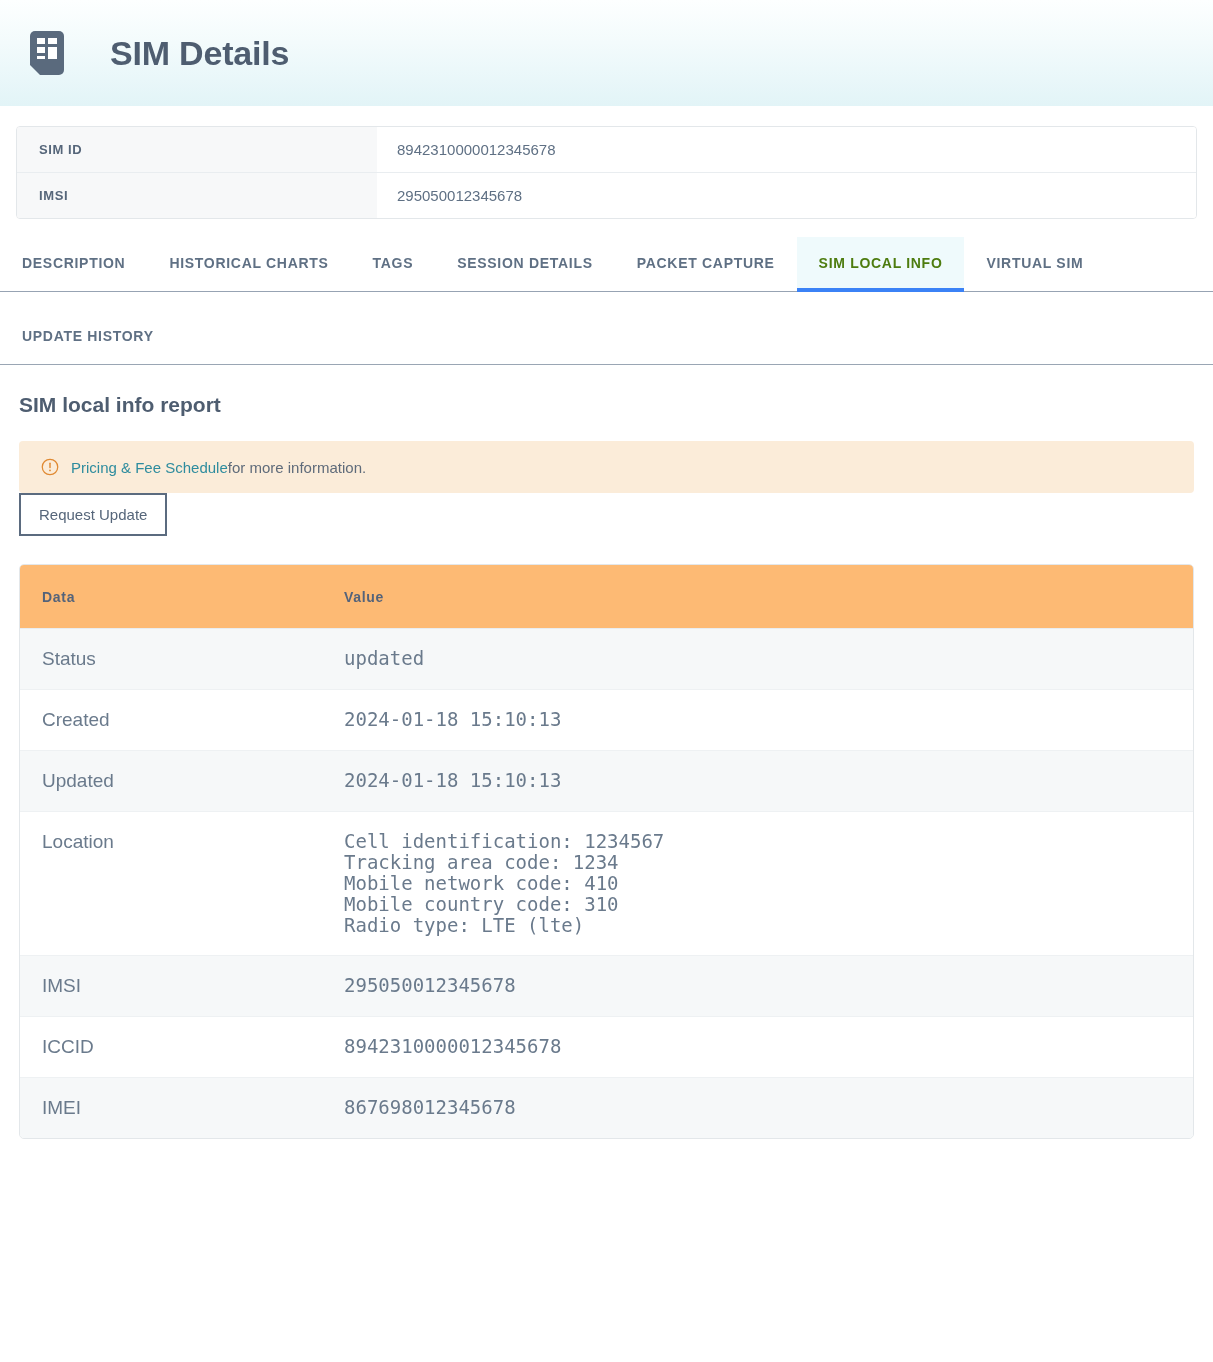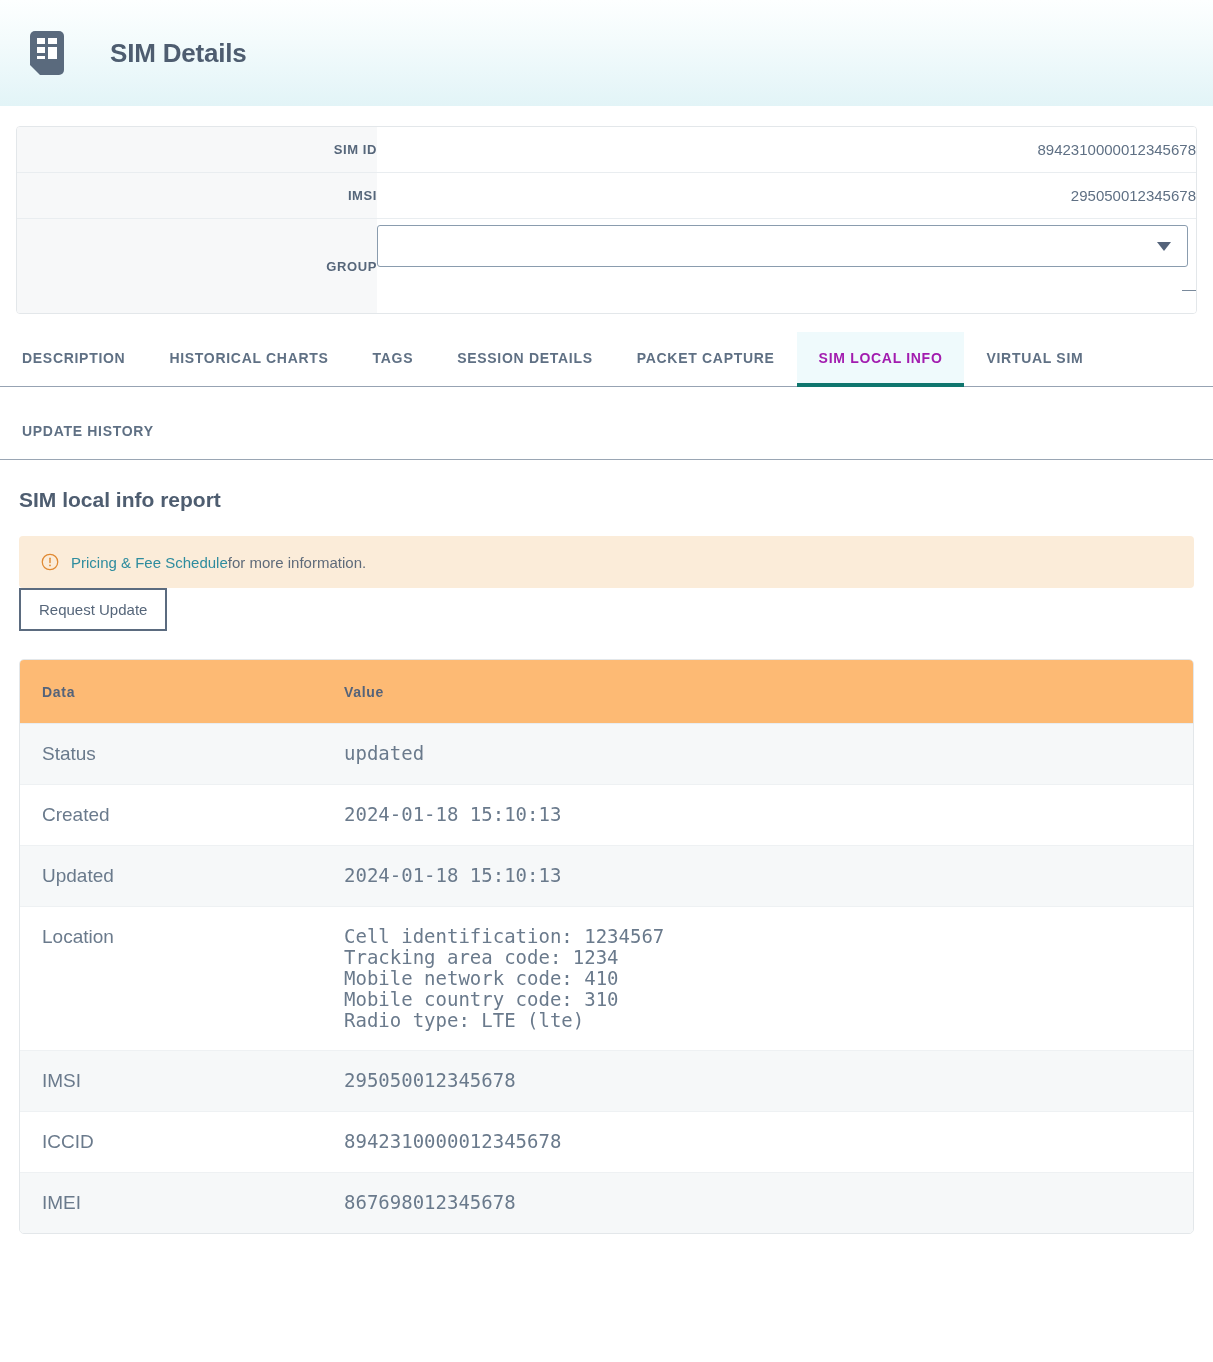--- a/index.html
+++ b/index.html
@@ -15,38 +15,37 @@
   
   .page-header {
     height: 106px;
     background: linear-gradient(to bottom, #fdffff 0%, #f3fbfc 40%, #e2f4f7 100%);
     display: flex;
     align-items: center;
     padding-left: 30px;
   }
   .sim-icon { width: 34px; height: 44px; flex: 0 0 auto; }
   .page-title {
-    font-size: 26px;
+    font-size: 34px;
     font-weight: bold;
     color: #4e5d70;
     margin-left: 46px;
     letter-spacing: -0.2px;
   }
 
   
   .detail-wrap { padding: 20px 16px 0 16px; }
   .detail-table {
     width: 100%;
     border: 1px solid #e3e7ea;
     border-radius: 4px;
     border-collapse: separate;
     border-spacing: 0;
     overflow: hidden;
     background: #fff;
-    text-align: right;
   }
   .detail-table tr td { border-bottom: 1px solid #e9edf0; }
   .detail-table tr:last-child td { border-bottom: none; }
   .dt-label {
     width: 360px;
     background: #f7f8f9;
     font-size: 13px;
     font-weight: bold;
     letter-spacing: 0.6px;
     color: #56667a;
@@ -111,22 +110,22 @@
     letter-spacing: 0.7px;
     color: #5f7084;
     cursor: pointer;
     background: transparent;
     border-bottom: 4px solid transparent;
     margin-bottom: -1px;
     white-space: nowrap;
   }
   .tab.active {
     background: #effafc;
-    border-bottom: 4px solid #0f766e;
-    color: #a21caf;
+    border-bottom: 4px solid #3b82f6;
+    color: #4d7c0f;
   }
   .tabs-second {
     border-bottom: 1px solid #9aa6b4;
     padding: 0;
   }
   .tabs-second .tab { border-bottom: 4px solid transparent; }
 
   
   .section { padding: 28px 19px 0 19px; }
   .section-title {
@@ -228,30 +227,20 @@
   <table class="detail-table">
     <tbody>
         <tr>
       <td class="dt-label">SIM ID</td>
       <td class="dt-value" colspan="2">8942310000012345678</td>
     </tr>
     <tr>
       <td class="dt-label">IMSI</td>
       <td class="dt-value" colspan="2">295050012345678</td>
     </tr>
-    <tr>
-      <td class="dt-label">GROUP</td>
-      <td class="dt-group-value" colspan="2">
-        <div class="select-box">
-          <span></span>
-          <span class="caret"></span>
-        </div>
-        <div class="group-sub">—</div>
-      </td>
-    </tr>
   </tbody>
     </table>
 </div>
 
 <div class="tabs">
   <div class="tab">DESCRIPTION</div>
   <div class="tab">HISTORICAL CHARTS</div>
   <div class="tab">TAGS</div>
   <div class="tab">SESSION DETAILS</div>
   <div class="tab">PACKET CAPTURE</div>

